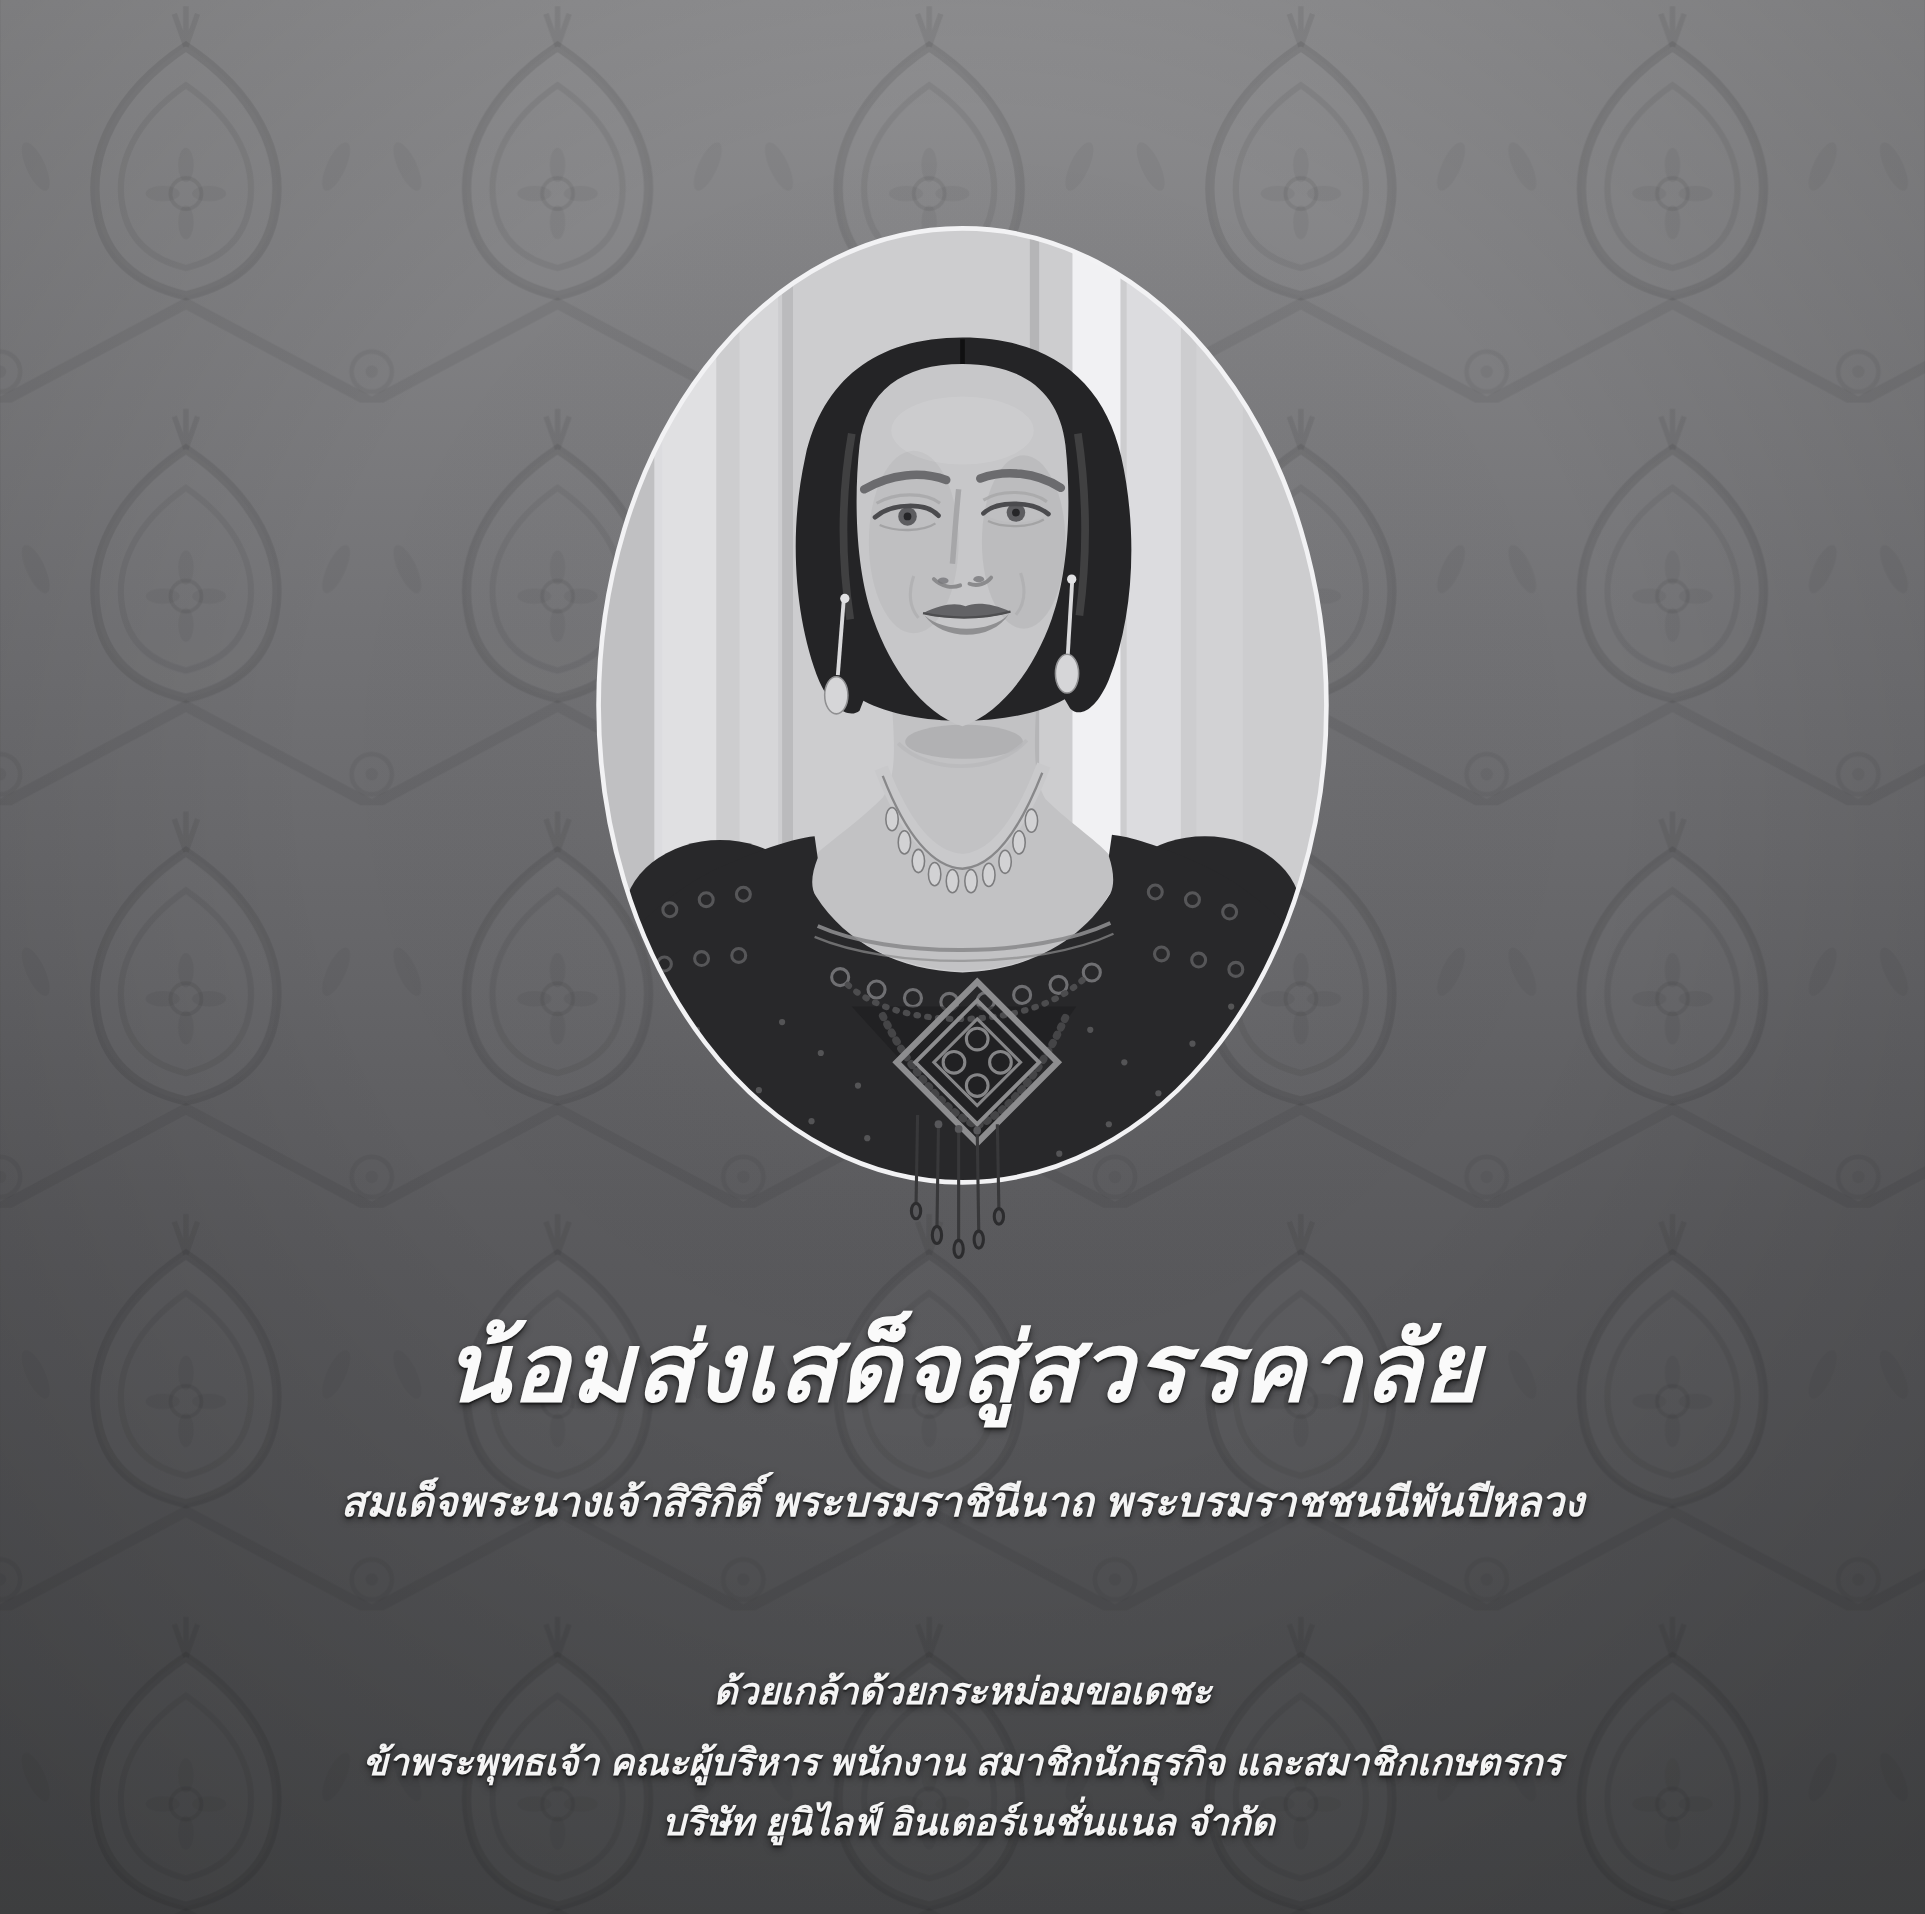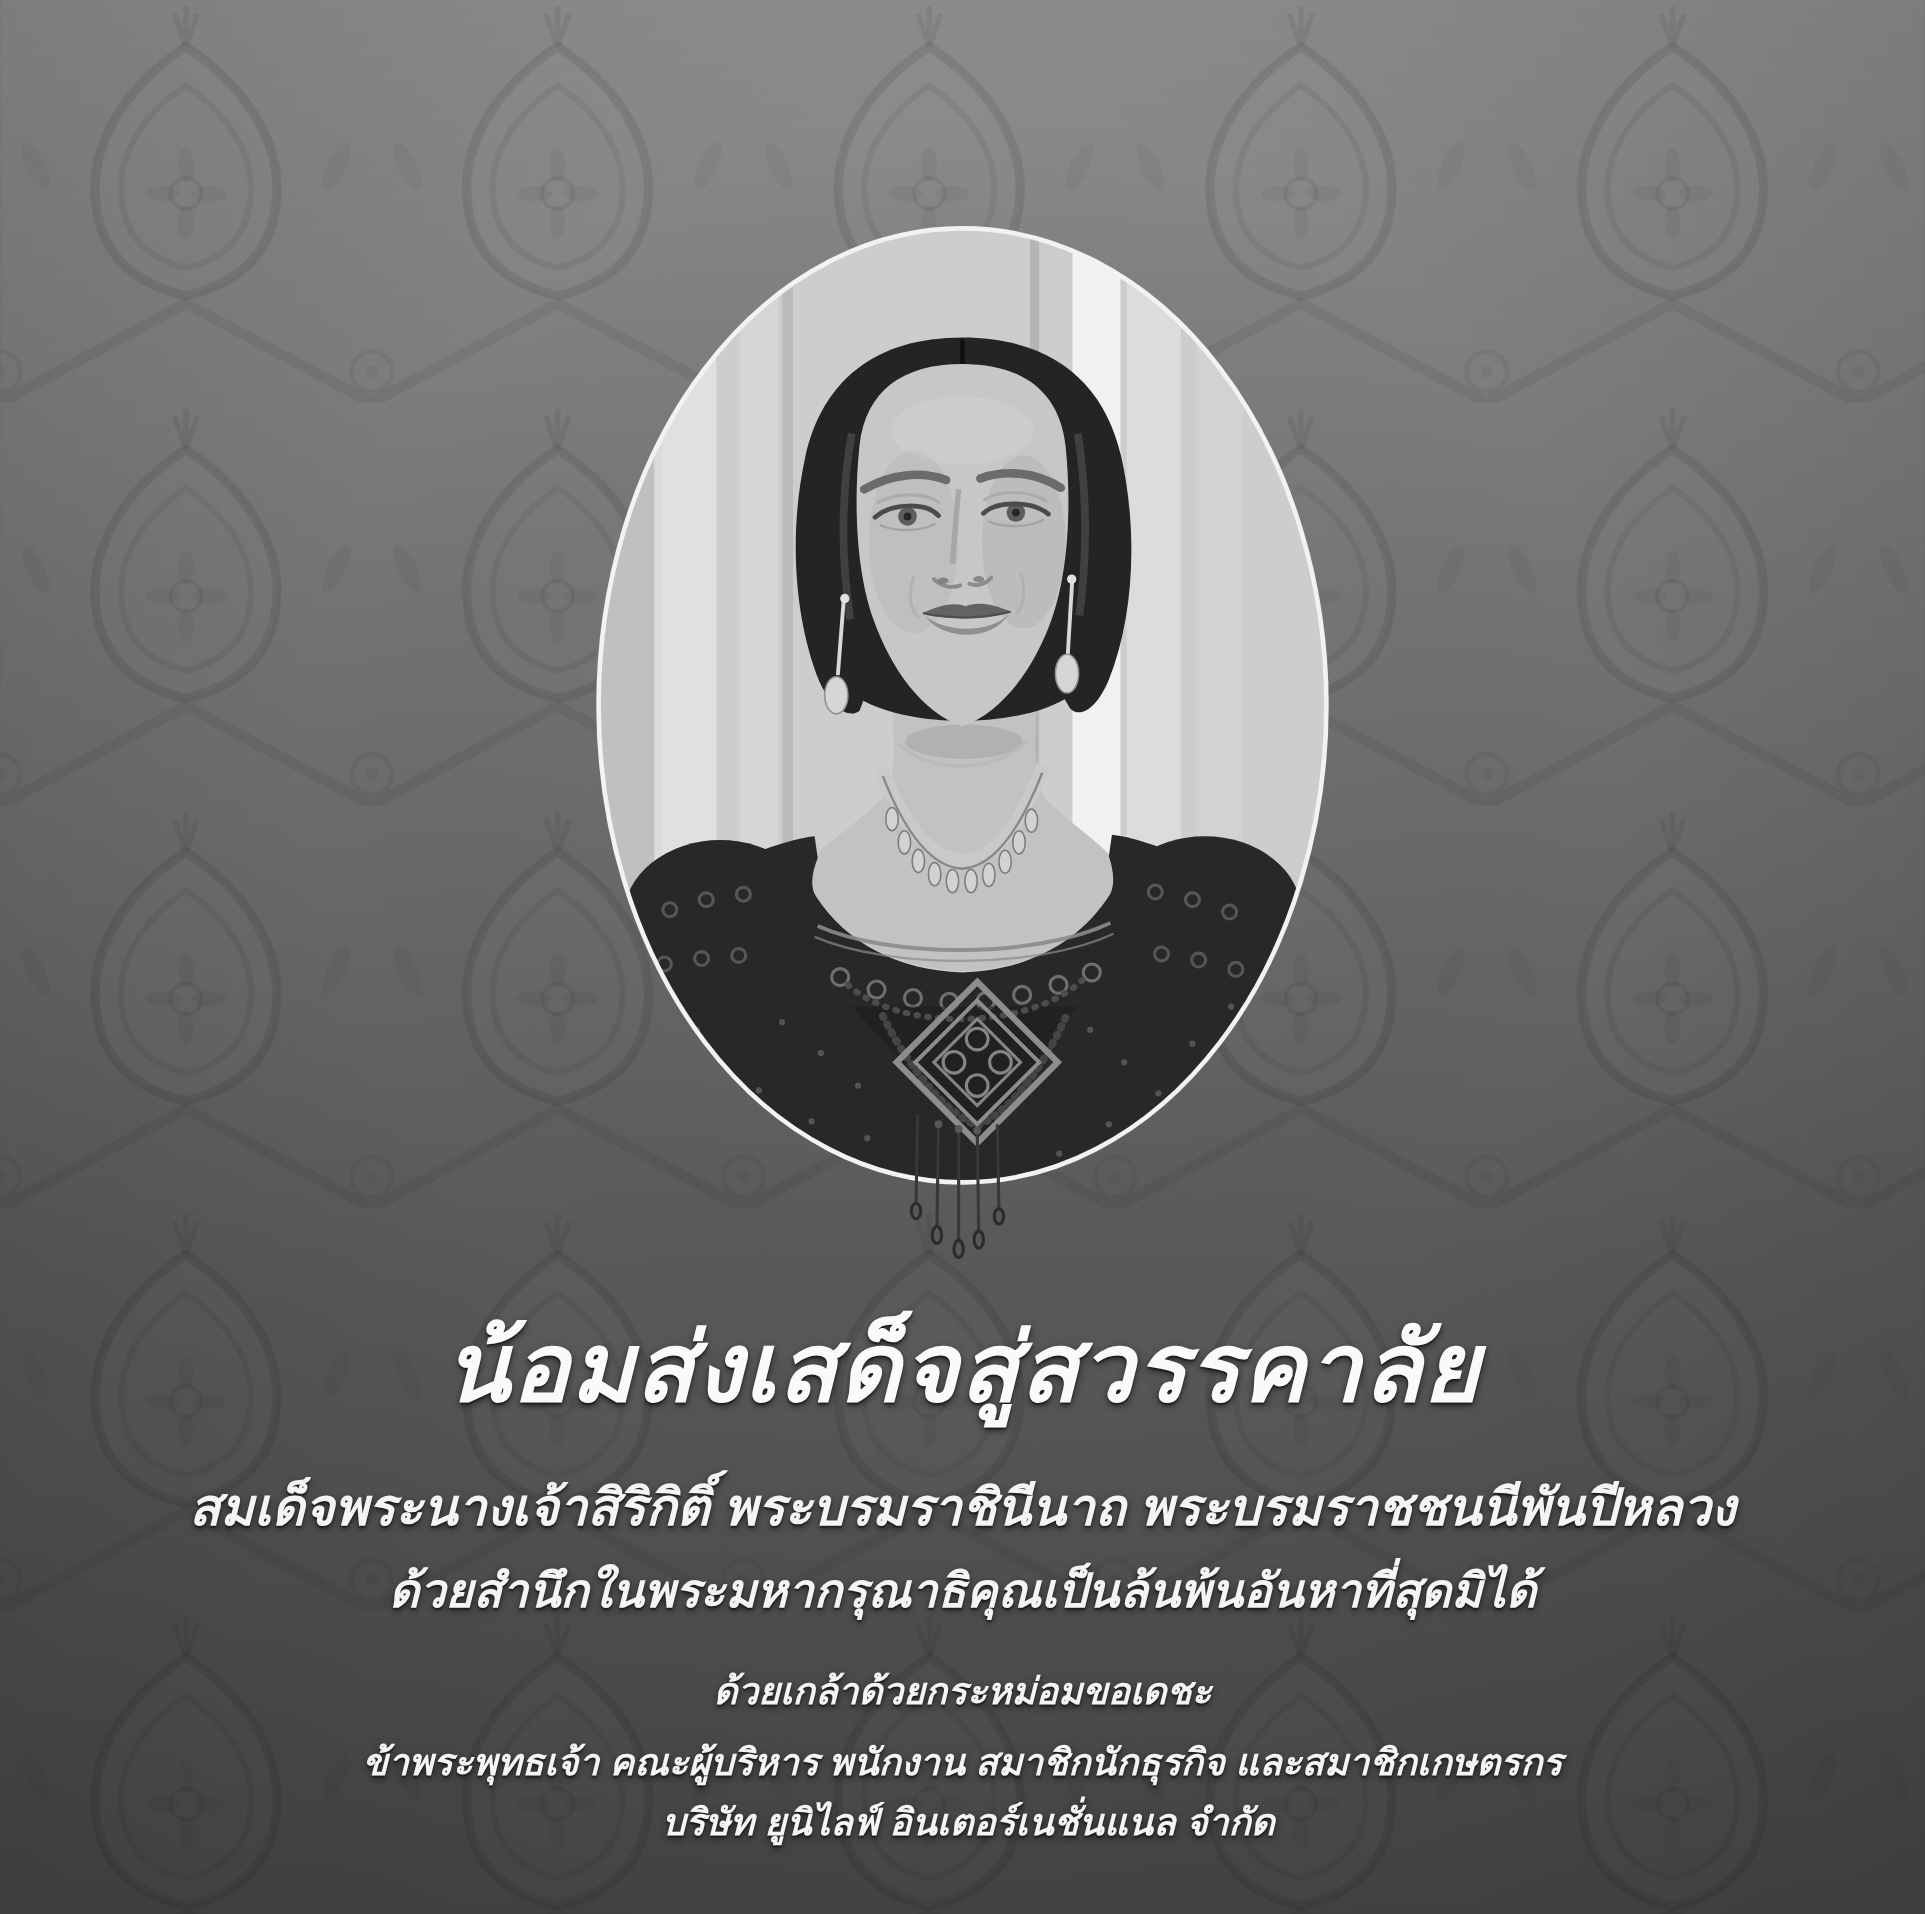--- a/index.html
+++ b/index.html
@@ -27,21 +27,21 @@
     text-shadow: 0 3.1px 7px rgba(0,0,0,0.55), 0 1.5px 1.5px rgba(0,0,0,0.45);
     line-height: 1;
   }
   .title {
     top: 1321px;
     font-family: "Liberation Serif", serif;
     font-size: 96px;
     letter-spacing: 1.5px;
     color: #fafafa;
   }
-  .royal-name { top: 1482px; font-size: 51px; }
+  .royal-name { top: 1482px; font-size: 41px; }
   .gratitude  { top: 1567px; font-size: 47px; }
   .salutation { top: 1673px; font-size: 37px; }
   .dedication { top: 1744px; font-size: 37px; }
   .company    { top: 1804px; font-size: 37px; padding-left: 12px; }
 </style>
 </head>
 <body>
 
 <div class="canvas">
 
@@ -246,19 +246,18 @@
       <line x1="1288" y1="1452" x2="1290" y2="1562"></line>
         <ellipse cx="1290" cy="1571" rx="6" ry="10" stroke="#2c2c2e"></ellipse>
       <circle cx="1212" cy="1452" r="5" stroke="none"></circle>
         <circle cx="1238" cy="1458" r="5" stroke="none"></circle>
       <circle cx="1262" cy="1460" r="5" stroke="none"></circle>
     </g>
   </svg>
 
   <div class="textline title">น้อมส่งเสด็จสู่สวรรคาลัย</div>
   <div class="textline royal-name">สมเด็จพระนางเจ้าสิริกิติ์ พระบรมราชินีนาถ พระบรมราชชนนีพันปีหลวง</div>
-  <div class="textline gratitude">ด้วยสำนึกในพระมหากรุณาธิคุณเป็นล้นพ้นอันหาที่สุดมิได้</div>
   <div class="textline salutation">ด้วยเกล้าด้วยกระหม่อมขอเดชะ</div>
   <div class="textline dedication">ข้าพระพุทธเจ้า คณะผู้บริหาร พนักงาน สมาชิกนักธุรกิจ และสมาชิกเกษตรกร</div>
   <div class="textline company">บริษัท ยูนิไลฟ์ อินเตอร์เนชั่นแนล จำกัด</div>
 
 </div>
 
 
 </body></html>

